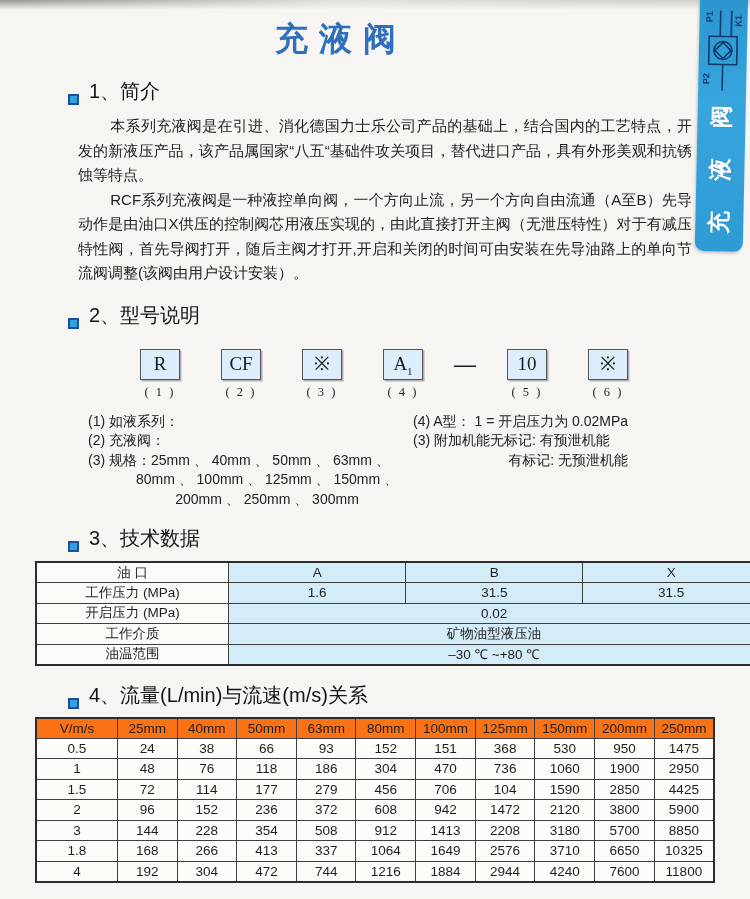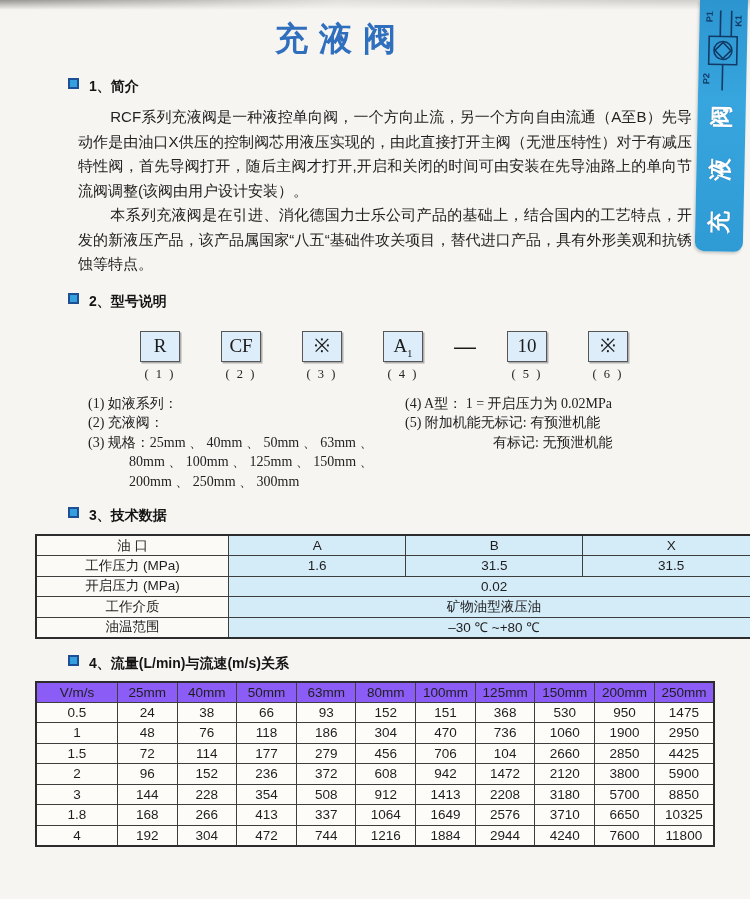--- a/index.html
+++ b/index.html
@@ -40,21 +40,21 @@
 
   
   .title {
     width: 612px; padding-top: 17px;
     text-align: center;
     font-size: 33px; font-weight: bold; letter-spacing: 11px;
     color: #2f6fbd;
   }
 
   
-  .sec-head { margin: 16px 0 0 33px; font-size: 14px; font-weight: bold; color: #141414; display: flex; align-items: flex-start; }
+  .sec-head { margin: 16px 0 0 33px; font-size: 20px; font-weight: normal; color: #141414; display: flex; align-items: flex-end; }
   .bullet {
     display: inline-block; width: 11px; height: 11px; margin-right: 10px;
     background: #35a0e0; border: 2px solid #1d4f92;
   }
 
   
   .paras { margin: 9px 0 0 43px; width: 614px; }
   .para { font-size: 15px; line-height: 24.5px; text-indent: 2.15em; text-align: justify; color: #222; }
 
   
@@ -66,38 +66,38 @@
     box-shadow: 1.5px 1.5px 0 rgba(90,90,90,.45);
     font-family: "Liberation Serif", serif;
     font-size: 19px; line-height: 28px; text-align: center; color: #1c1c1c;
   }
   .code-box sub { font-size: 11px; }
   .code-index { margin-top: 5px; font-family: "Liberation Serif", serif; font-size: 12.5px; letter-spacing: 2px; color: #222; }
   .code-dash { font-size: 22px; line-height: 31px; margin: 0 -10px; color: #1c1c1c; }
 
   
   .notes { display: flex; margin: 12px 0 0 53px; }
-  .notes-col { font-size: 14px; line-height: 19.5px; color: #222; font-family: Liberation Serif, serif; }
+  .notes-col { font-size: 14px; line-height: 19.5px; color: #222; }
   .notes-col.left { width: 317px; }
-  .notes-col.right { margin-left: 0; }
-  .note-line.ind1 { padding-left: 41px; }
-  .note-line.ind2 { padding-left: 88px; }
+  .notes-col.right { margin-left: 8px; }
+  .note-line.ind1 { padding-left: 41px; text-align: center; }
+  .note-line.ind2 { padding-left: 88px; text-align: right; }
 
   
   table { border-collapse: collapse; table-layout: fixed; background: #fbfaf7; }
   td, th { border: 1px solid #3e3e3e; height: 20.5px; text-align: center; font-weight: normal; overflow: hidden; }
 
   .tech-table { width: 726px; margin: 9px 0 0 0; border: 2px solid #2c2c2c; font-size: 13.5px; }
   .tech-table col.c-lbl { width: 26.6%; }
   .t-lbl { background: #fbfaf7; }
   .t-val { background: #d4ebf8; }
 
   .flow-table { width: 680px; margin: 8px 0 0 0; border: 2px solid #2c2c2c; font-size: 13.5px; }
   .flow-table col.c-first { width: 12%; }
-  .f-hdr { background: #8b5cf6; }
+  .f-hdr { background: #f97316; }
   .f-first, .f-val { background: #fdfcf9; }
 </style>
 </head>
 <body>
 
 <div class="scan-top"></div>
 
 <div class="page">
 
   <div class="side-tab">
@@ -119,22 +119,22 @@
     <div class="tab-label">充液阀</div>
   </div>
 
   <h1 class="title">充液阀</h1>
 
   <div class="sec-head">
     <span class="bullet"></span>
     <span>1、简介</span>
   </div>
   <div class="paras">
+    <p class="para">本系列充液阀是在引进、消化德国力士乐公司产品的基础上，结合国内的工艺特点，开发的新液压产品，该产品属国家“八五“基础件攻关项目，替代进口产品，具有外形美观和抗锈蚀等特点。</p>
     <p class="para">RCF系列充液阀是一种液控单向阀，一个方向止流，另一个方向自由流通（A至B）先导动作是由油口X供压的控制阀芯用液压实现的，由此直接打开主阀（无泄压特性）对于有减压特性阀，首先导阀打开，随后主阀才打开,开启和关闭的时间可由安装在先导油路上的单向节流阀调整(该阀由用户设计安装）。</p>
-    <p class="para">本系列充液阀是在引进、消化德国力士乐公司产品的基础上，结合国内的工艺特点，开发的新液压产品，该产品属国家“八五“基础件攻关项目，替代进口产品，具有外形美观和抗锈蚀等特点。</p>
   </div>
 
   <div class="sec-head">
     <span class="bullet"></span>
     <span>2、型号说明</span>
   </div>
   <div class="code-row">
       <div class="code-group">
         <div class="code-box">R</div>
         <div class="code-index">( 1 )</div>
@@ -164,21 +164,21 @@
   <div class="notes">
     <div class="notes-col left">
         <div class="note-line ind0">(1) 如液系列：</div>
         <div class="note-line ind0">(2) 充液阀：</div>
         <div class="note-line ind0">(3) 规格：25mm 、 40mm 、 50mm 、 63mm 、</div>
         <div class="note-line ind1">80mm 、 100mm 、 125mm 、 150mm 、</div>
         <div class="note-line ind1">200mm 、 250mm 、 300mm</div>
       </div>
     <div class="notes-col right">
         <div class="note-line ind0">(4) A型： 1 = 开启压力为 0.02MPa</div>
-        <div class="note-line ind0">(5) 附加机能无标记: 有预泄机能</div>
+        <div class="note-line ind0">(3) 附加机能无标记: 有预泄机能</div>
         <div class="note-line ind2">有标记: 无预泄机能</div>
       </div>
   </div>
 
   <div class="sec-head">
     <span class="bullet"></span>
     <span>3、技术数据</span>
   </div>
   <table class="tech-table">
     <colgroup>
@@ -277,21 +277,21 @@
         </tr>
         <tr>
           <td class="f-first">1.5</td>
           <td class="f-val">72</td>
           <td class="f-val">114</td>
           <td class="f-val">177</td>
           <td class="f-val">279</td>
           <td class="f-val">456</td>
           <td class="f-val">706</td>
           <td class="f-val">104</td>
-          <td class="f-val">2660</td>
+          <td class="f-val">1590</td>
           <td class="f-val">2850</td>
           <td class="f-val">4425</td>
         </tr>
         <tr>
           <td class="f-first">2</td>
           <td class="f-val">96</td>
           <td class="f-val">152</td>
           <td class="f-val">236</td>
           <td class="f-val">372</td>
           <td class="f-val">608</td>

